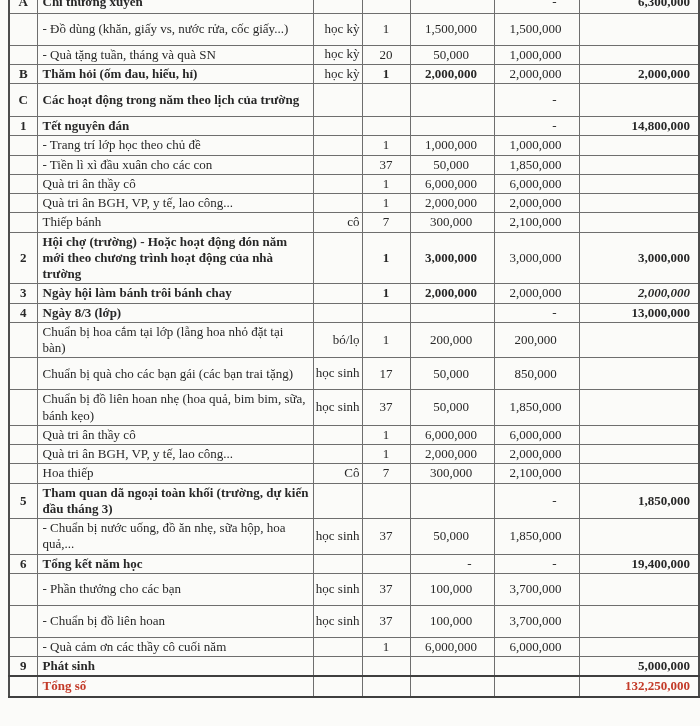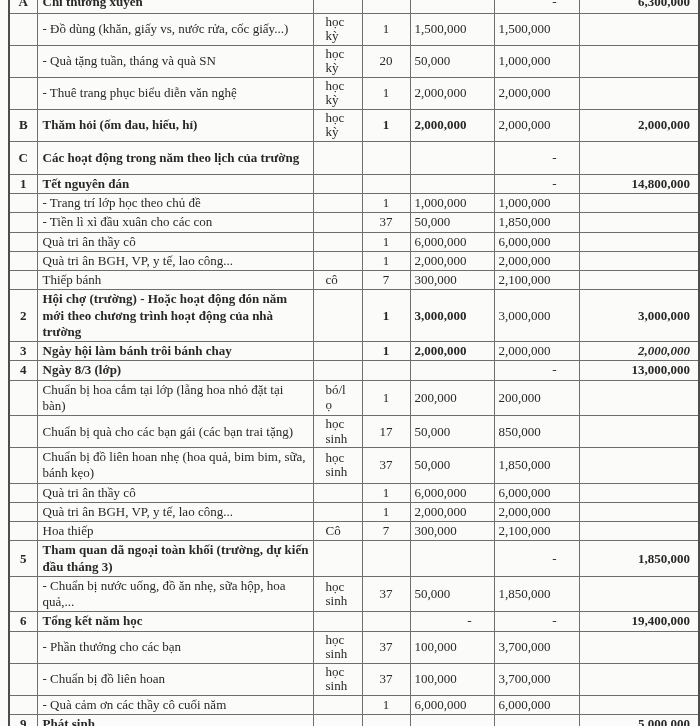--- a/index.html
+++ b/index.html
@@ -14,23 +14,23 @@
   }
   .sheet{margin:-10px 0 0 8px;}
   table{border-collapse:collapse;table-layout:fixed;width:690px;border:2px solid #4d4d4d;}
   td{
     border:1px solid var(--grid);
     padding:1px 4px;font-size:13px;line-height:1.25;vertical-align:middle;
     overflow:hidden;white-space:normal;word-wrap:break-word;
   }
   .c-id{text-align:center;padding:1px 1px;}
   .c-desc{text-align:left;padding-left:5px;}
-  .c-unit{text-align:left;line-height:1.12;padding:1px 12px;}
+  .c-unit{text-align:right;line-height:1.12;padding:1px 2px;}
   .c-qty{text-align:center;}
-  .c-price,.c-sub{text-align:left;padding-right:6px;}
+  .c-price,.c-sub{text-align:center;padding-right:6px;}
   .c-total{text-align:right;padding-right:8px;}
   td.dash{text-align:right;padding-right:22px;}
   tr.section .c-id,tr.section .c-desc,tr.section .c-total{font-weight:bold;}
   tr.emph .c-qty,tr.emph .c-price{font-weight:bold;}
   tr.italic-total .c-total{font-style:italic;}
   tr.red .c-desc,tr.red .c-total{color:var(--red);}
   tr.thick td{border-top:2px solid var(--grid-dark);border-bottom:2px solid var(--grid-dark);}
 </style>
 </head>
 <body>
@@ -67,29 +67,20 @@
         </tr>
         <tr style="height: 18px;">
           <td class="c-id"></td>
           <td class="c-desc">- Quà tặng tuần, tháng và quà SN</td>
           <td class="c-unit">học kỳ</td>
           <td class="c-qty">20</td>
           <td class="c-price">50,000</td>
           <td class="c-sub">1,000,000</td>
           <td class="c-total"></td>
         </tr>
-        <tr style="height: 18px;">
-          <td class="c-id"></td>
-          <td class="c-desc">- Thuê trang phục biểu diễn văn nghệ</td>
-          <td class="c-unit">học kỳ</td>
-          <td class="c-qty">1</td>
-          <td class="c-price">2,000,000</td>
-          <td class="c-sub">2,000,000</td>
-          <td class="c-total"></td>
-        </tr>
         <tr class="section emph" style="height: 18px;">
           <td class="c-id">B</td>
           <td class="c-desc">Thăm hỏi (ốm đau, hiếu, hỉ)</td>
           <td class="c-unit">học kỳ</td>
           <td class="c-qty">1</td>
           <td class="c-price">2,000,000</td>
           <td class="c-sub">2,000,000</td>
           <td class="c-total">2,000,000</td>
         </tr>
         <tr class="section" style="height: 33px;">

